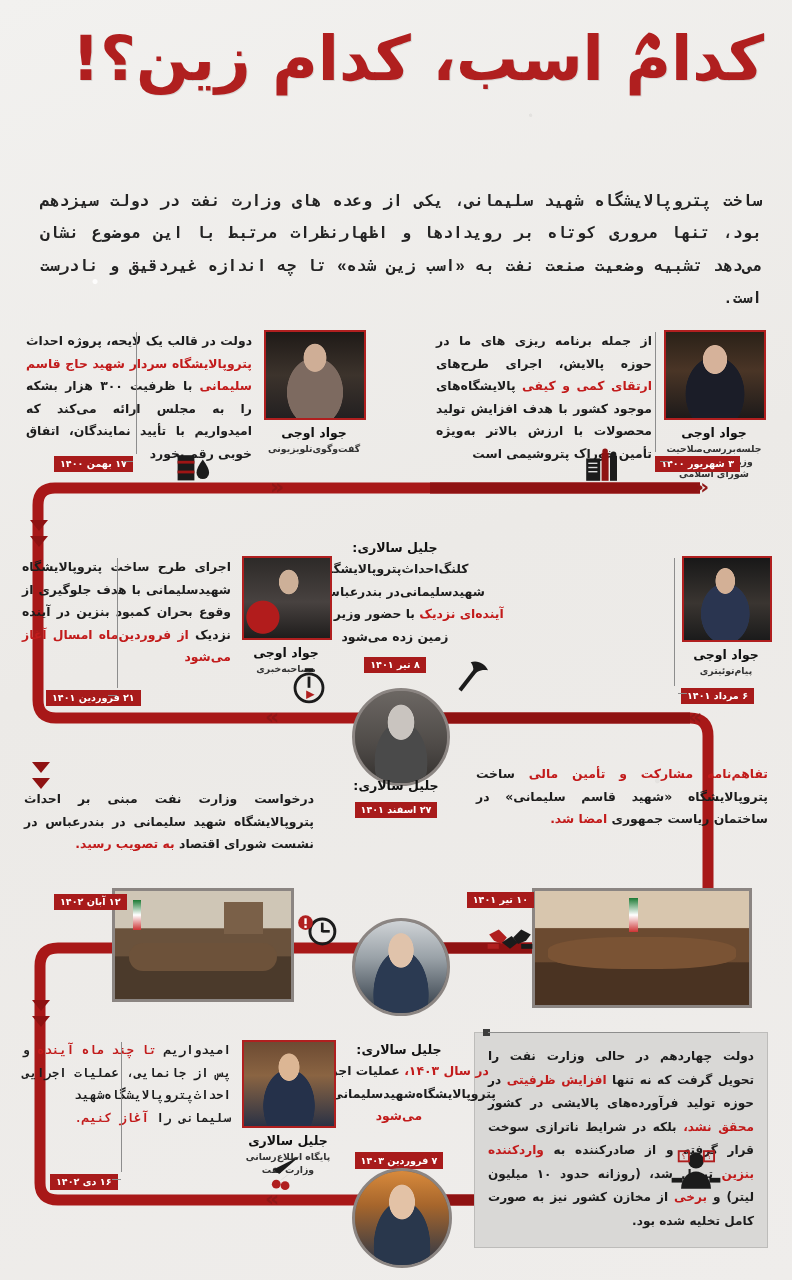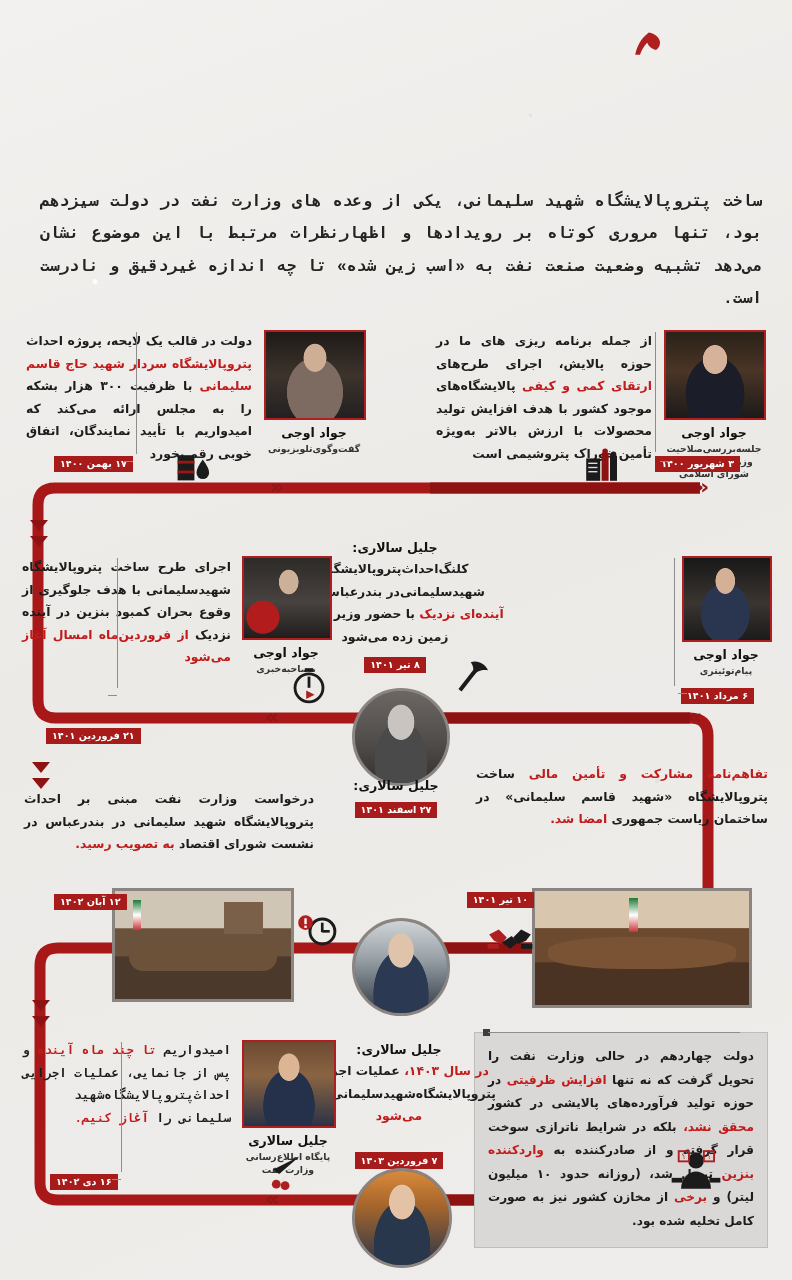--- a/index.html
+++ b/index.html
@@ -83,20 +83,21 @@
 </head>
 <body>
 
 <div id="page">
 
   <div class="hdr">
     <svg class="horse" viewBox="0 0 100 100">
       <path d="M62 6 C52 14 44 22 38 34 C33 44 30 52 28 62 L40 62 C44 50 50 40 58 32
                C62 42 70 48 80 50 C86 46 90 40 90 32 C90 22 82 14 74 10 C70 8 66 6 62 6 Z" fill="#b01f1f"></path>
     </svg>
+    <div class="title">کدام اسب، کدام زین؟!</div>
     <div class="lede">ساخت پتروپالایشگاه شهید سلیمانی، یکی از وعده های وزارت نفت در دولت سیزدهم بود، تنها مروری کوتاه بر رویدادها و اظهارنظرات مرتبط با این موضوع نشان می‌دهد تشبیه وضعیت صنعت نفت به «اسب زین شده» تا چه اندازه غیردقیق و نادرست است.</div>
   </div>
 
   <svg class="track" viewBox="0 0 792 1280" xmlns="http://www.w3.org/2000/svg">
 
     <path d="M700 488 L 55 488 Q 38 488 38 505 L 38 700 Q 38 718 56 718 L 690 718
              Q 708 718 708 736 L 708 930 Q 708 948 690 948 L 58 948
              Q 40 948 40 966 L 40 1183 Q 40 1200 58 1200 L 742 1200" fill="none" stroke="#a81818" stroke-width="11" stroke-linecap="butt"></path>
 
     <path d="M700 488 L 430 488" stroke="#8f1212" stroke-width="11" fill="none"></path>
@@ -234,21 +235,21 @@
         </div>
         <div class="pname">جواد اوجی</div>
         <div class="prole">مصاحبه‌خبری</div>
       </div>
       <div style="flex:1;">
         <div class="ctext"><span>اجرای طرح ساخت پتروپالایشگاه شهیدسلیمانی با هدف جلوگیری از وقوع بحران کمبود بنزین در آینده نزدیک </span><span class="hl">از فروردین‌ماه امسال آغاز می‌شود</span></div>
       </div>
     </div>
   </div>
   <div class="sep" style="left:117px;top:558px;height:130px;"></div>
-  <div class="datewrap" style="left:46px;top:724px;text-align:right;">
+  <div class="datewrap" style="left:46px;top:686px;text-align:right;">
     <span class="date">۲۱ فروردین ۱۴۰۱</span>
   </div>
   <div class="tick" style="left:108px;top:695px;"></div>
   <svg class="icon" style="left:288px;top:662px;width:42px;height:46px;" viewBox="0 0 60 60">
     <rect x="24" y="6" width="12" height="5" fill="#1b1b1b"></rect>
     <circle cx="30" cy="34" r="20" fill="none" stroke="#1b1b1b" stroke-width="4"></circle>
     <rect x="28" y="18" width="4" height="16" fill="#1b1b1b"></rect>
     <path d="M26 38 l12 6 l-12 6 z" fill="#b01f1f"></path>
   </svg>
 

